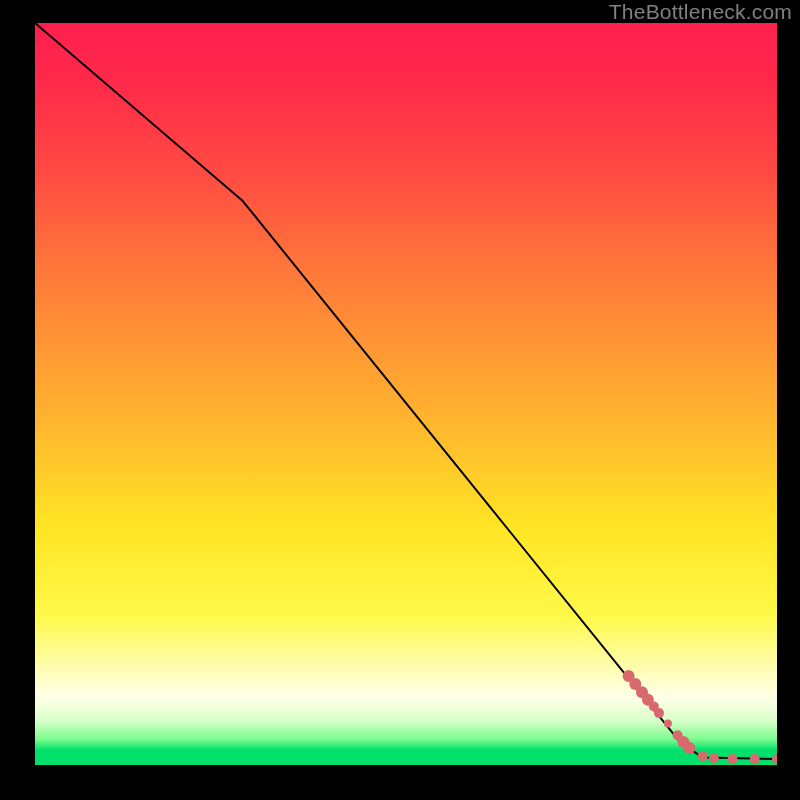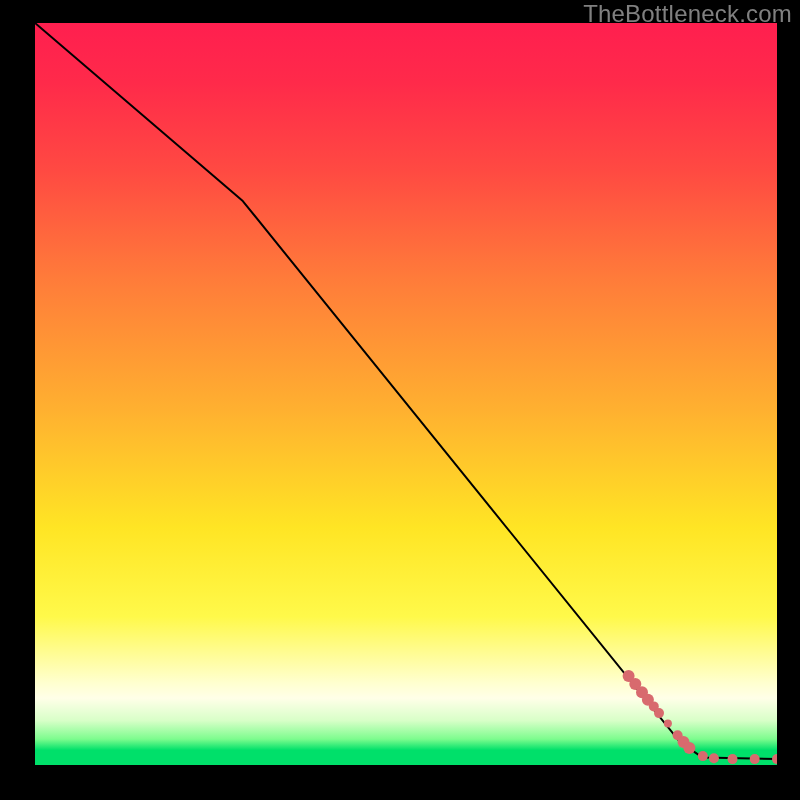--- a/index.html
+++ b/index.html
@@ -15,21 +15,21 @@
     position: relative;
     width: 800px;
     height: 800px;
     box-sizing: border-box;
   }
   .watermark {
     position: absolute;
     top: 0;
     right: 8px;
     color: #808080;
-    font-size: 24px;
+    font-size: 21px;
     font-weight: 400;
     z-index: 10;
     letter-spacing: 0.2px;
   }
   .plot-mask {
     position: absolute;
     left: 35px;
     top: 23px;
     width: 742px;
     height: 742px;

